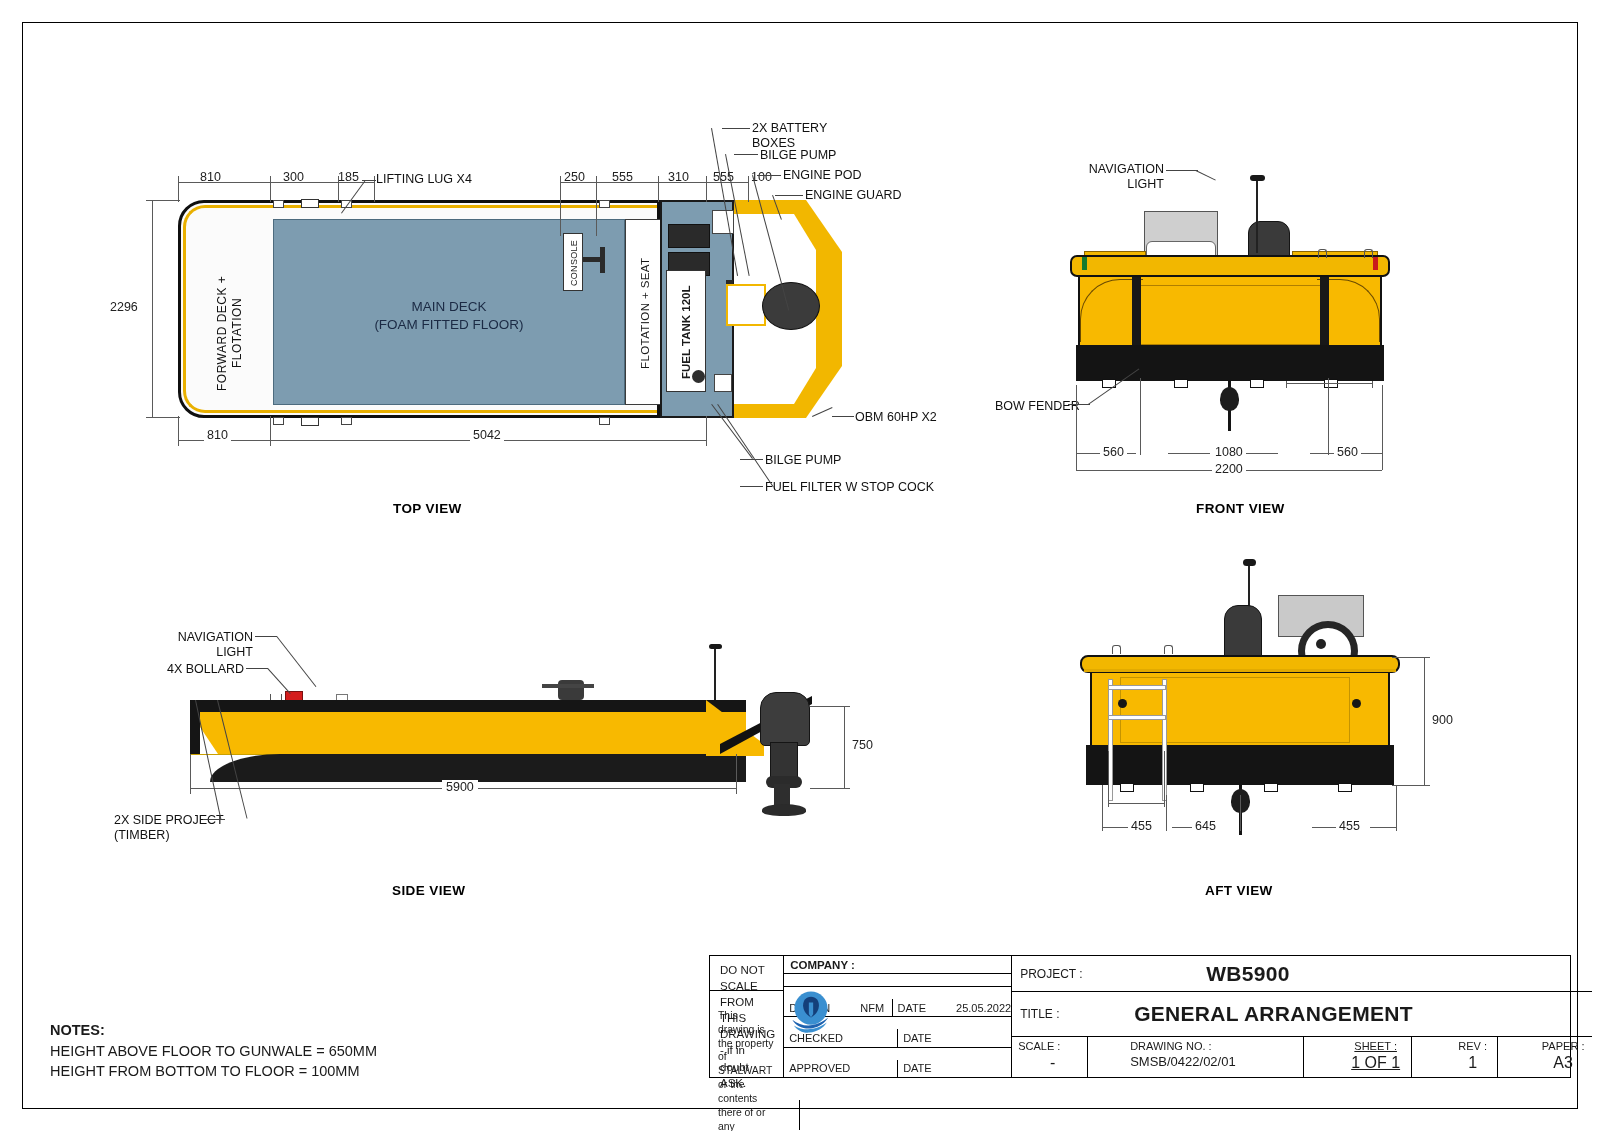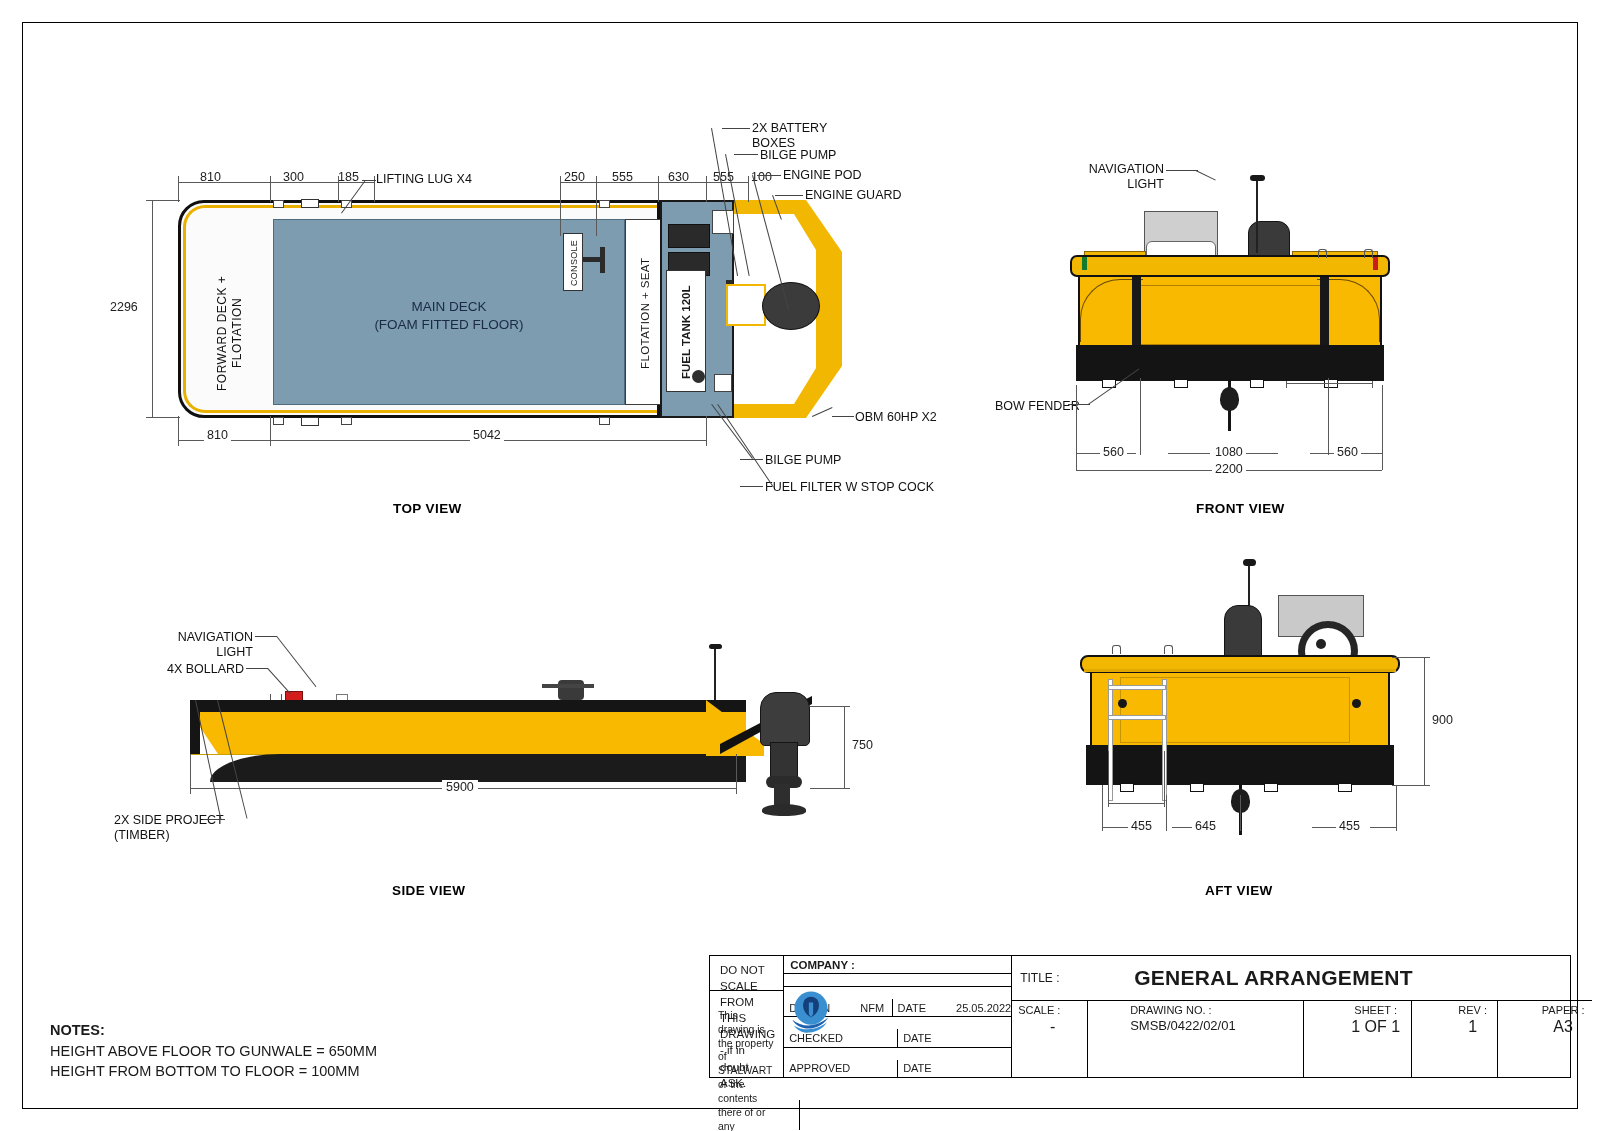--- a/index.html
+++ b/index.html
@@ -421,21 +421,21 @@
     <div class="dimline hline" style="left:480px; top:-18px; width:48px;"></div>
     <div class="dimline hline" style="left:528px; top:-18px; width:42px;"></div>
     <div class="dimline vline" style="left:382px; top:-24px; height:60px;"></div>
     <div class="dimline vline" style="left:418px; top:-24px; height:60px;"></div>
     <div class="dimline vline" style="left:480px; top:-24px; height:26px;"></div>
     <div class="dimline vline" style="left:528px; top:-24px; height:26px;"></div>
     <div class="dimline vline" style="left:570px; top:-24px; height:26px;"></div>
 
     <div class="dim" style="left:386px; top:-30px;">250</div>
     <div class="dim" style="left:434px; top:-30px;">555</div>
-    <div class="dim" style="left:490px; top:-30px;">630</div>
+    <div class="dim" style="left:490px; top:-30px;">310</div>
     <div class="dim" style="left:535px; top:-30px;">555</div>
     <div class="dim" style="left:573px; top:-30px;">100</div>
 
     <div class="dimline vline" style="left:-26px; top:0; height:218px;"></div>
     <div class="dimline hline" style="left:-32px; top:0; width:34px;"></div>
     <div class="dimline hline" style="left:-32px; top:217px; width:34px;"></div>
     <div class="dim" style="left:-68px; top:100px;">2296</div>
 
     <div class="dimline hline" style="left:0; top:240px; width:92px;"></div>
     <div class="dimline hline" style="left:92px; top:240px; width:436px;"></div>
@@ -701,34 +701,38 @@
           <span class="tb-sub"></span>
         </div>
         <div class="tb-cell-r">
           <span>DATE</span>
           <span class="tb-sub"></span>
         </div>
       </div>
     </div>
 
     <div class="tb-right">
+      <div class="tb-project">
+        <div class="tb-key">PROJECT :</div>
+        <div class="tb-bigval proj">WB5900</div>
+      </div>
       <div class="tb-title">
         <div class="tb-key">TITLE :</div>
         <div class="tb-bigval titl">GENERAL ARRANGEMENT</div>
       </div>
       <div class="tb-bottom">
         <div class="tb-b-cell" style="width:76px;">
           <div class="tb-b-key">SCALE :</div>
           <div class="tb-b-val" style="align-self:center;">-</div>
         </div>
         <div class="tb-b-cell" style="width:180px;">
           <div class="tb-b-key">DRAWING NO. :</div>
           <div class="tb-b-val small">SMSB/0422/02/01</div>
         </div>
-        <div class="tb-b-cell center" style="width:72px;">
+        <div class="tb-b-cell center" style="width:72px;text-decoration:underline;">
           <div class="tb-b-key">SHEET :</div>
           <div class="tb-b-val">1 OF 1</div>
         </div>
         <div class="tb-b-cell center" style="width:50px;">
           <div class="tb-b-key">REV :</div>
           <div class="tb-b-val">1</div>
         </div>
         <div class="tb-b-cell center" style="width:58px;">
           <div class="tb-b-key">PAPER :</div>
           <div class="tb-b-val">A3</div>

